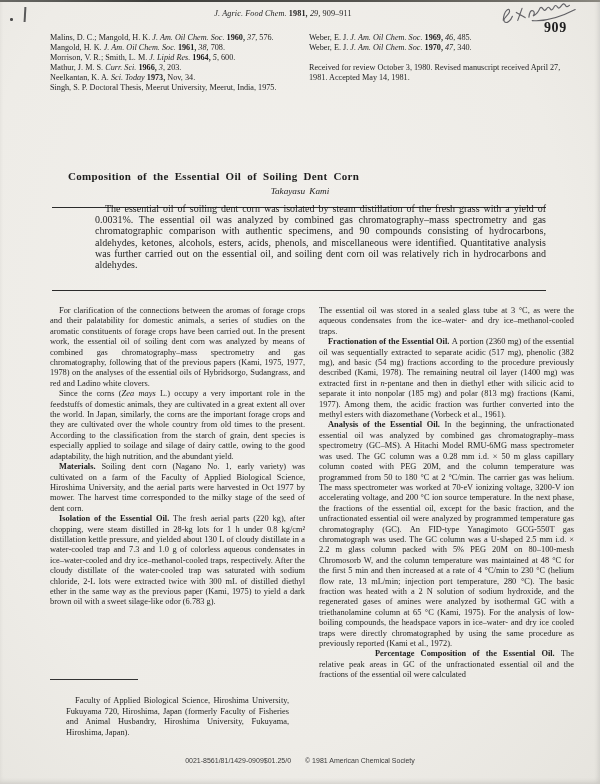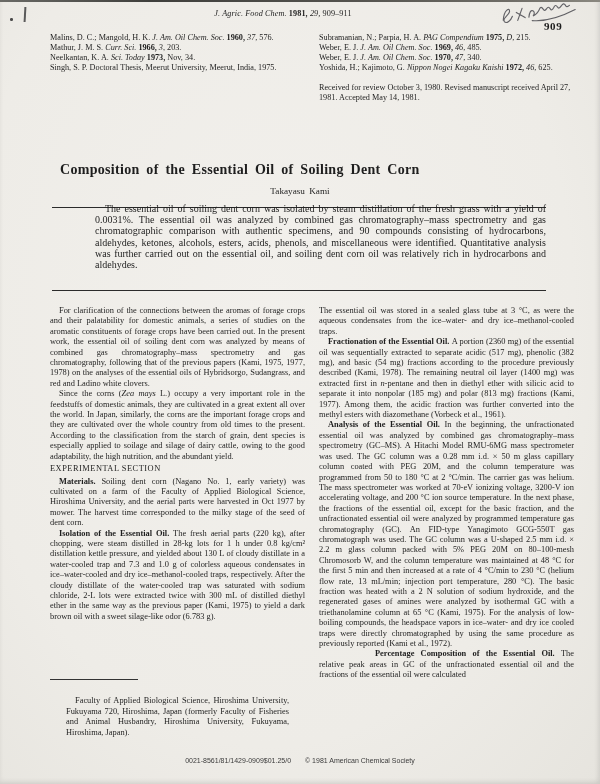--- a/index.html
+++ b/index.html
@@ -12,32 +12,32 @@
     color:#1e1e1e;
   }
   .scan-top-edge { position:absolute; top:0; left:0; width:600px; height:2px;
     background:linear-gradient(90deg,#6a6a66,#3f3f3c 25%,#55544f 60%,#6f6d67 85%,#8a8880); }
   .mark-dot { position:absolute; left:10px; top:18px; width:2.5px; height:2.5px; background:#4a4a4a; border-radius:50%; }
   .mark-bar { position:absolute; left:24px; top:7px; width:1.5px; height:15px; background:#5a5a5a; transform:rotate(3deg); }
 
   .running-head { position:absolute; top:9px; left:0; width:566px; text-align:center; }
   .citation { margin:0; font-size:8.2px; letter-spacing:0.1px; }
   .signature { position:absolute; top:0px; left:495px; width:88px; height:26px; transform:rotate(-7deg); }
-  .pageno { position:absolute; top:20px; left:544px; font-size:11px; font-weight:bold; letter-spacing:0.6px; }
+  .pageno { position:absolute; top:20px; left:544px; font-size:14px; font-weight:bold; letter-spacing:0.6px; }
 
-  .refs { position:absolute; top:33px; left:50px; width:524px; display:flex; gap:14px;
+  .refs { position:absolute; top:33px; left:50px; width:524px; display:flex; gap:4px;
     font-size:8.2px; line-height:10.1px; }
   .refcol { width:255px; }
   .ref { margin:0; padding-left:9px; text-indent:-9px; }
   .received { margin:10px 0 0 0; }
 
-  .title { position:absolute; top:154px; left:52px; margin:8px; font-size:14px; font-weight:bold;
+  .title { position:absolute; top:154px; left:52px; margin:16px; font-size:11px; font-weight:bold;
     letter-spacing:0.3px; word-spacing:3px; }
   .author { position:absolute; top:186px; left:0; width:600px; margin:0; text-align:center;
-    font-size:9.2px; word-spacing:2px; }
+    font-size:9.2px; word-spacing:2px;font-style:italic; }
   .rule { position:absolute; left:52px; width:494px; height:1.4px; background:#2b2b2b; }
   .rule-top { top:207px; }
   .rule-bottom { top:290px; }
   .abstract { position:absolute; top:203px; left:95px; width:451px; margin:0;
     font-size:10px; line-height:11.2px; text-align:justify; text-indent:10px; }
 
   .bodycols { position:absolute; top:306px; left:50px; width:524px; height:452px; overflow:hidden;
     display:flex; gap:14px; font-size:8.4px; line-height:10.4px; text-align:justify; }
   .col { width:255px; }
   .col-left { position:relative; height:452px; }
@@ -70,45 +70,44 @@
              M35 16 Q37 8 40 10 Q42.5 12 39.5 15.5
              Q45 13 47 9 Q49 5.5 50.8 9.5 Q51.8 12.5 54.5 9.5 Q56.5 6.5 58.3 10.2 Q59.3 13 62 9.2
              Q64 5.5 66 9.2 Q67 12 70 8.5 Q72.8 4.8 74.5 8.5 Q75.5 11.2 78.5 9
              M38 20 Q57 24 84 14" fill="none" stroke="#4a4a50" stroke-width="1.2" stroke-linecap="round" opacity="0.85"></path>
   </svg>
   <div class="pageno">909</div>
 
   <section class="refs">
     <div class="refcol">
       <p class="ref"><span>Malins, D. C.; Mangold, H. K. </span><span style="font-style: italic;">J. Am. Oil Chem. Soc. </span><span style="font-weight: bold;">1960, </span><span style="font-style: italic;">37</span><span>, 576.</span></p>
+      <p class="ref"><span>Mangold, H. K. </span><span style="font-style: italic;">J. Am. Oil Chem. Soc. </span><span style="font-weight: bold;">1961, </span><span style="font-style: italic;">38</span><span>, 708.</span></p>
+      <p class="ref"><span>Morrison, V. R.; Smith, L. M. </span><span style="font-style: italic;">J. Lipid Res. </span><span style="font-weight: bold;">1964, </span><span style="font-style: italic;">5</span><span>, 600.</span></p>
       <p class="ref"><span>Mathur, J. M. S. </span><span style="font-style: italic;">Curr. Sci. </span><span style="font-weight: bold;">1966, </span><span style="font-style: italic;">3</span><span>, 203.</span></p>
       <p class="ref"><span>Neelkantan, K. A. </span><span style="font-style: italic;">Sci. Today </span><span style="font-weight: bold;">1973, </span><span style="">Nov</span><span>, 34.</span></p>
       <p class="ref"><span>Singh, S. P. Doctoral Thesis, Meerut University, Meerut, India, 1975.</span></p>
     </div>
     <div class="refcol">
-      <p class="ref"><span>Subramanian, N.; Parpia, H. A. </span><span style="font-style: italic;">PAG Compendium </span><span style="font-weight: bold;">1975, </span><span style="font-style: italic;">D</span><span>, 215.</span></p>
       <p class="ref"><span>Weber, E. J. </span><span style="font-style: italic;">J. Am. Oil Chem. Soc. </span><span style="font-weight: bold;">1969, </span><span style="font-style: italic;">46</span><span>, 485.</span></p>
       <p class="ref"><span>Weber, E. J. </span><span style="font-style: italic;">J. Am. Oil Chem. Soc. </span><span style="font-weight: bold;">1970, </span><span style="font-style: italic;">47</span><span>, 340.</span></p>
-      <p class="ref"><span>Yoshida, H.; Kajimoto, G. </span><span style="font-style: italic;">Nippon Nogei Kagaku Kaishi </span><span style="font-weight: bold;">1972, </span><span style="font-style: italic;">46</span><span>, 625.</span></p>
       <p class="received">Received for review October 3, 1980. Revised manuscript received April 27, 1981. Accepted May 14, 1981.</p>
     </div>
   </section>
 
   <h1 class="title">Composition of the Essential Oil of Soiling Dent Corn</h1>
   <p class="author">Takayasu Kami</p>
 
   <div class="rule rule-top"></div>
   <p class="abstract">The essential oil of soiling dent corn was isolated by steam distillation of the fresh grass with a yield of 0.0031%. The essential oil was analyzed by combined gas chromatography–mass spectrometry and gas chromatographic comparison with authentic specimens, and 90 compounds consisting of hydrocarbons, aldehydes, ketones, alcohols, esters, acids, phenols, and miscellaneous were identified. Quantitative analysis was further carried out on the essential oil, and soiling dent corn oil was relatively rich in hydrocarbons and aldehydes.</p>
   <div class="rule rule-bottom"></div>
 
   <section class="bodycols">
     <div class="col col-left">
       <p class="para indent"><span>For clarification of the connections between the aromas of forage crops and their palatability for domestic animals, a series of studies on the aromatic constituents of forage crops have been carried out. In the present work, the essential oil of soiling dent corn was analyzed by means of combined gas chromatography–mass spectrometry and gas chromatography, following that of the previous papers (Kami, 1975, 1977, 1978) on the analyses of the essential oils of Hybridsorgo, Sudangrass, and red and Ladino white clovers.</span></p>
       <p class="para indent"><span>Since the corns (</span><span style="font-style: italic;">Zea mays</span><span> L.) occupy a very important role in the feedstuffs of domestic animals, they are cultivated in a great extent all over the world. In Japan, similarly, the corns are the important forage crops and they are cultivated over the whole country from old times to the present. According to the classification from the starch of grain, dent species is especially applied to soilage and silage of dairy cattle, owing to the good adaptability, the high nutrition, and the abundant yield.</span></p>
-      <h2 class="secthead">EXPERIMENTAL SECTION</h2>
       <p class="para indent"><span style="font-weight: bold;">Materials. </span><span>Soiling dent corn (Nagano No. 1, early variety) was cultivated on a farm of the Faculty of Applied Biological Science, Hiroshima University, and the aerial parts were harvested in Oct 1977 by mower. The harvest time corresponded to the milky stage of the seed of dent corn.</span></p>
       <p class="para indent"><span style="font-weight: bold;">Isolation of the Essential Oil. </span><span>The fresh aerial parts (220 kg), after chopping, were steam distilled in 28-kg lots for 1 h under 0.8 kg/cm² distillation kettle pressure, and yielded about 130 L of cloudy distillate in a water-cooled trap and 7.3 and 1.0 g of colorless aqueous condensates in ice–water-cooled and dry ice–methanol-cooled traps, respectively. After the cloudy distillate of the water-cooled trap was saturated with sodium chloride, 2-L lots were extracted twice with 300 mL of distilled diethyl ether in the same way as the previous paper (Kami, 1975) to yield a dark brown oil with a sweet silage-like odor (6.783 g).</span></p>
       <div class="fnblock">
         <div class="fnrule"></div>
         <p class="footnote">Faculty of Applied Biological Science, Hiroshima University, Fukuyama 720, Hiroshima, Japan (formerly Faculty of Fisheries and Animal Husbandry, Hiroshima University, Fukuyama, Hiroshima, Japan).</p>
       </div>
     </div>
     <div class="col">
       <p class="para"><span>The essential oil was stored in a sealed glass tube at 3 °C, as were the aqueous condensates from the ice–water- and dry ice–methanol-cooled traps.</span></p>
       <p class="para indent"><span style="font-weight: bold;">Fractionation of the Essential Oil. </span><span>A portion (2360 mg) of the essential oil was sequentially extracted to separate acidic (517 mg), phenolic (382 mg), and basic (54 mg) fractions according to the procedure previously described (Kami, 1978). The remaining neutral oil layer (1400 mg) was extracted first in </span><span style="font-style: italic;">n</span><span>-pentane and then in diethyl ether with silicic acid to separate it into nonpolar (185 mg) and polar (813 mg) fractions (Kami, 1977). Among them, the acidic fraction was further converted into the methyl esters with diazomethane (Vorbeck et al., 1961).</span></p>

